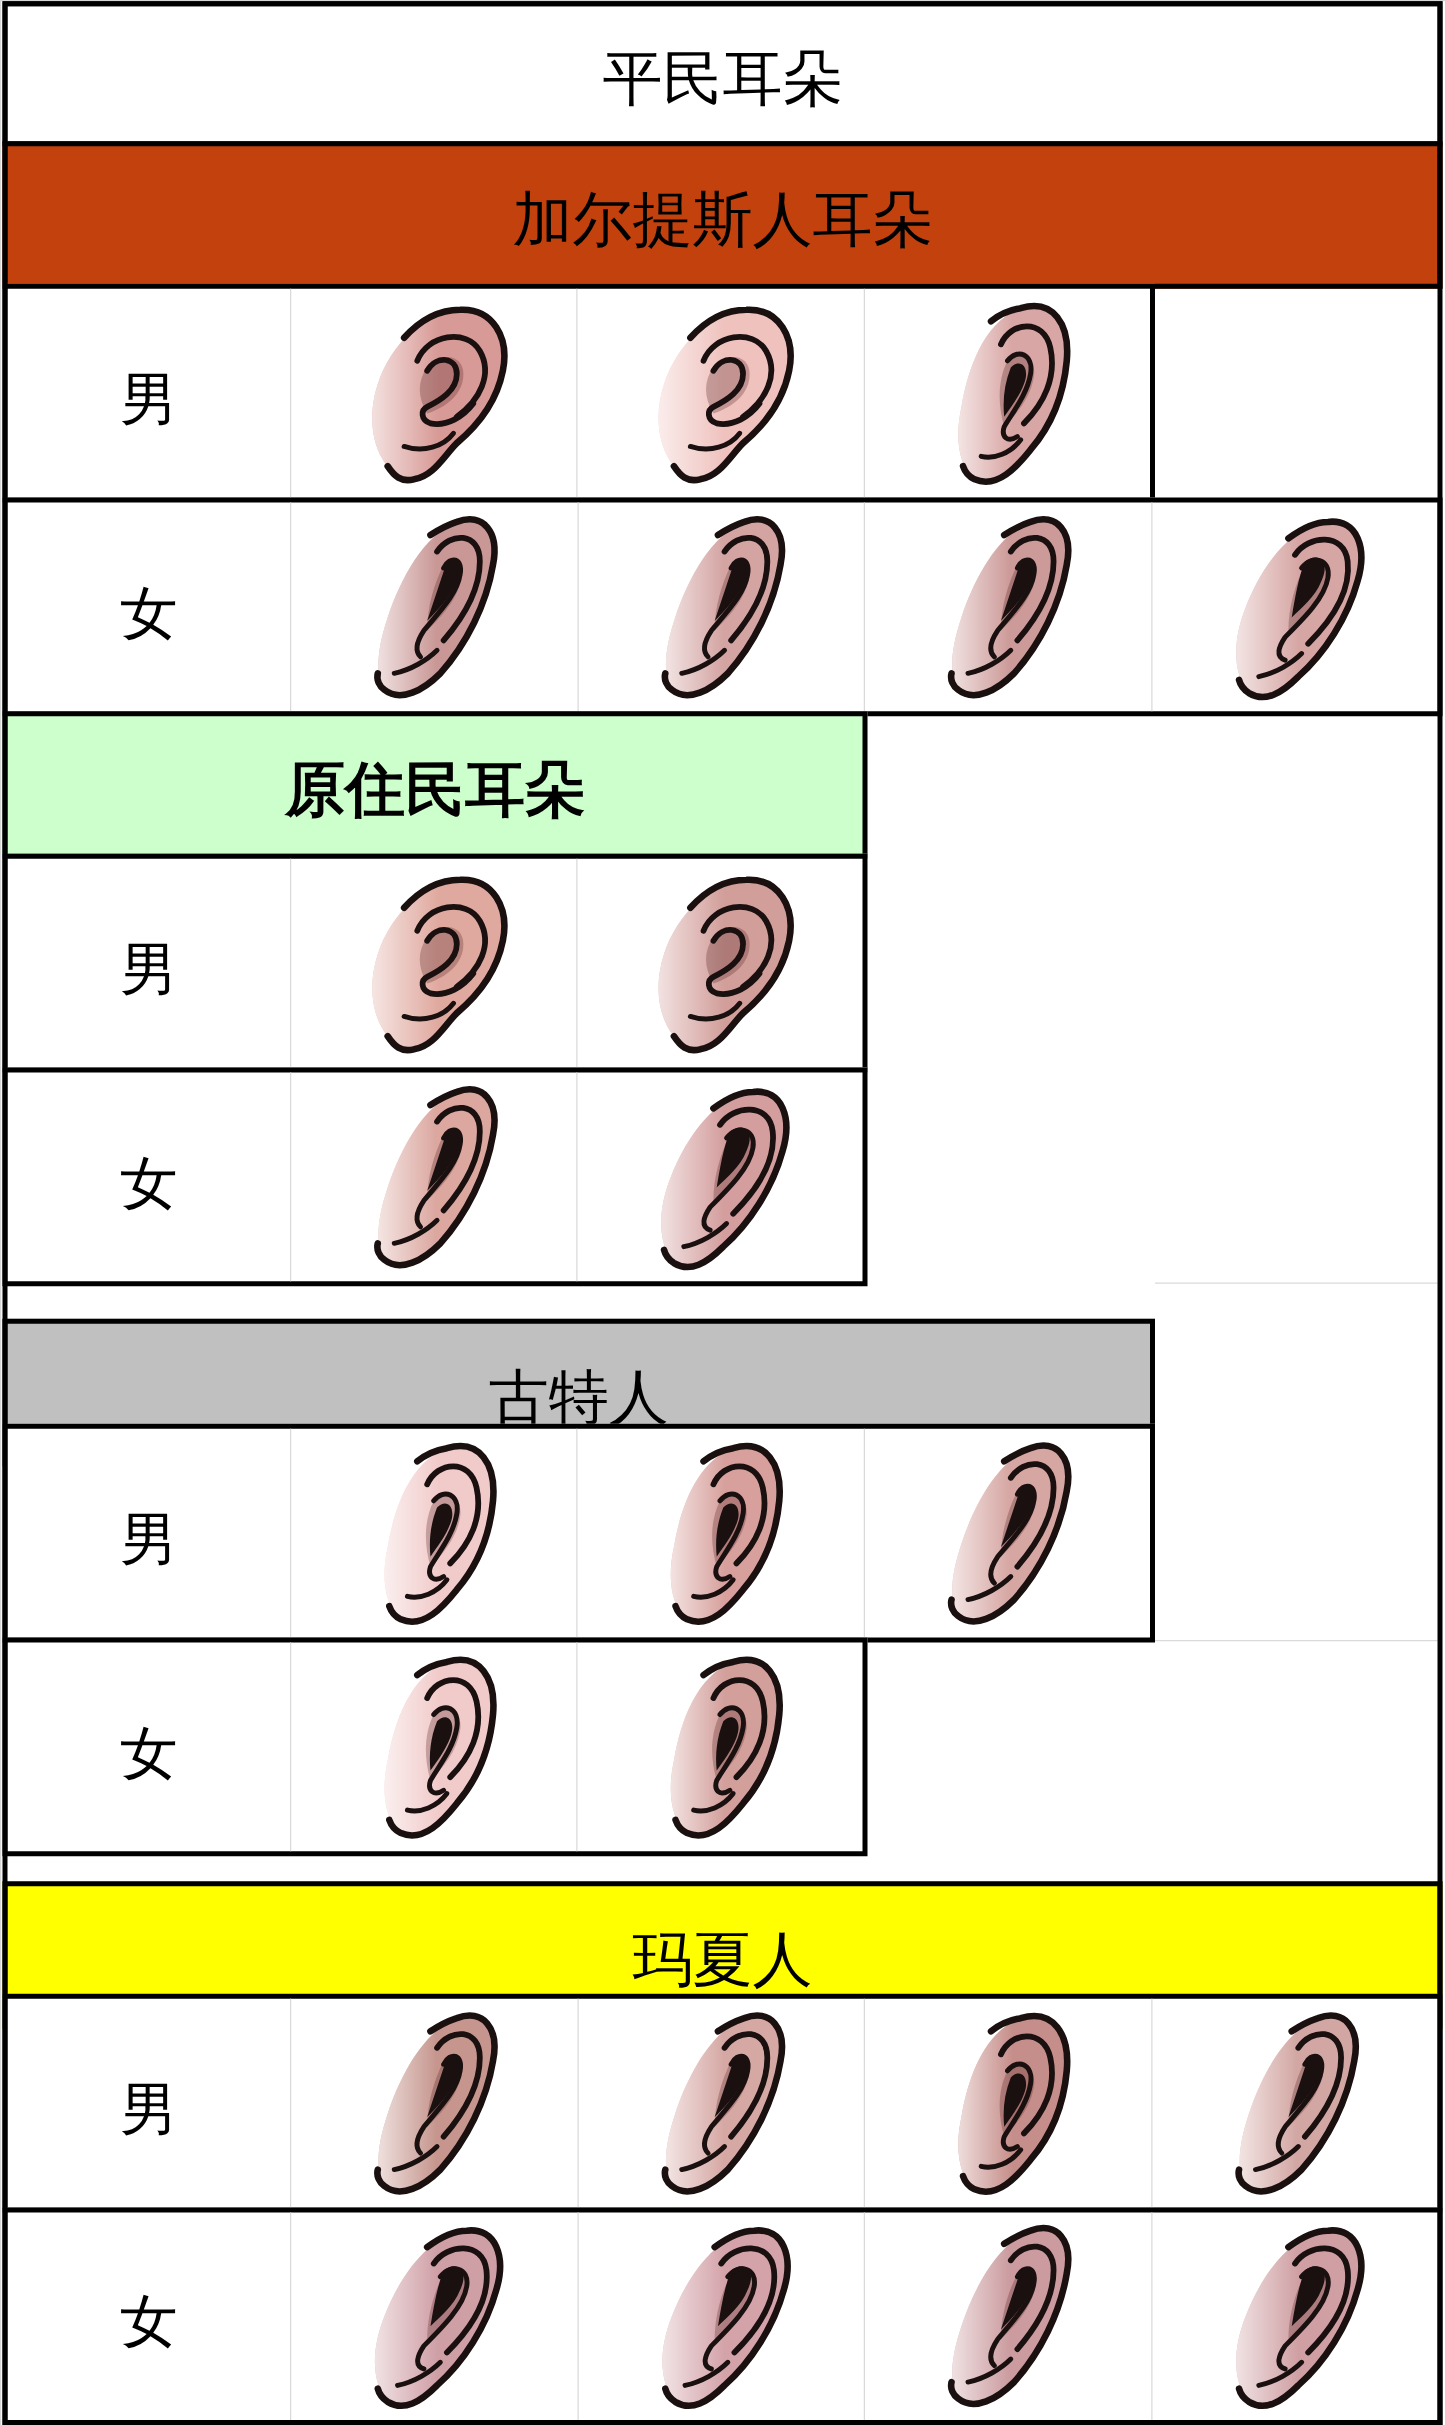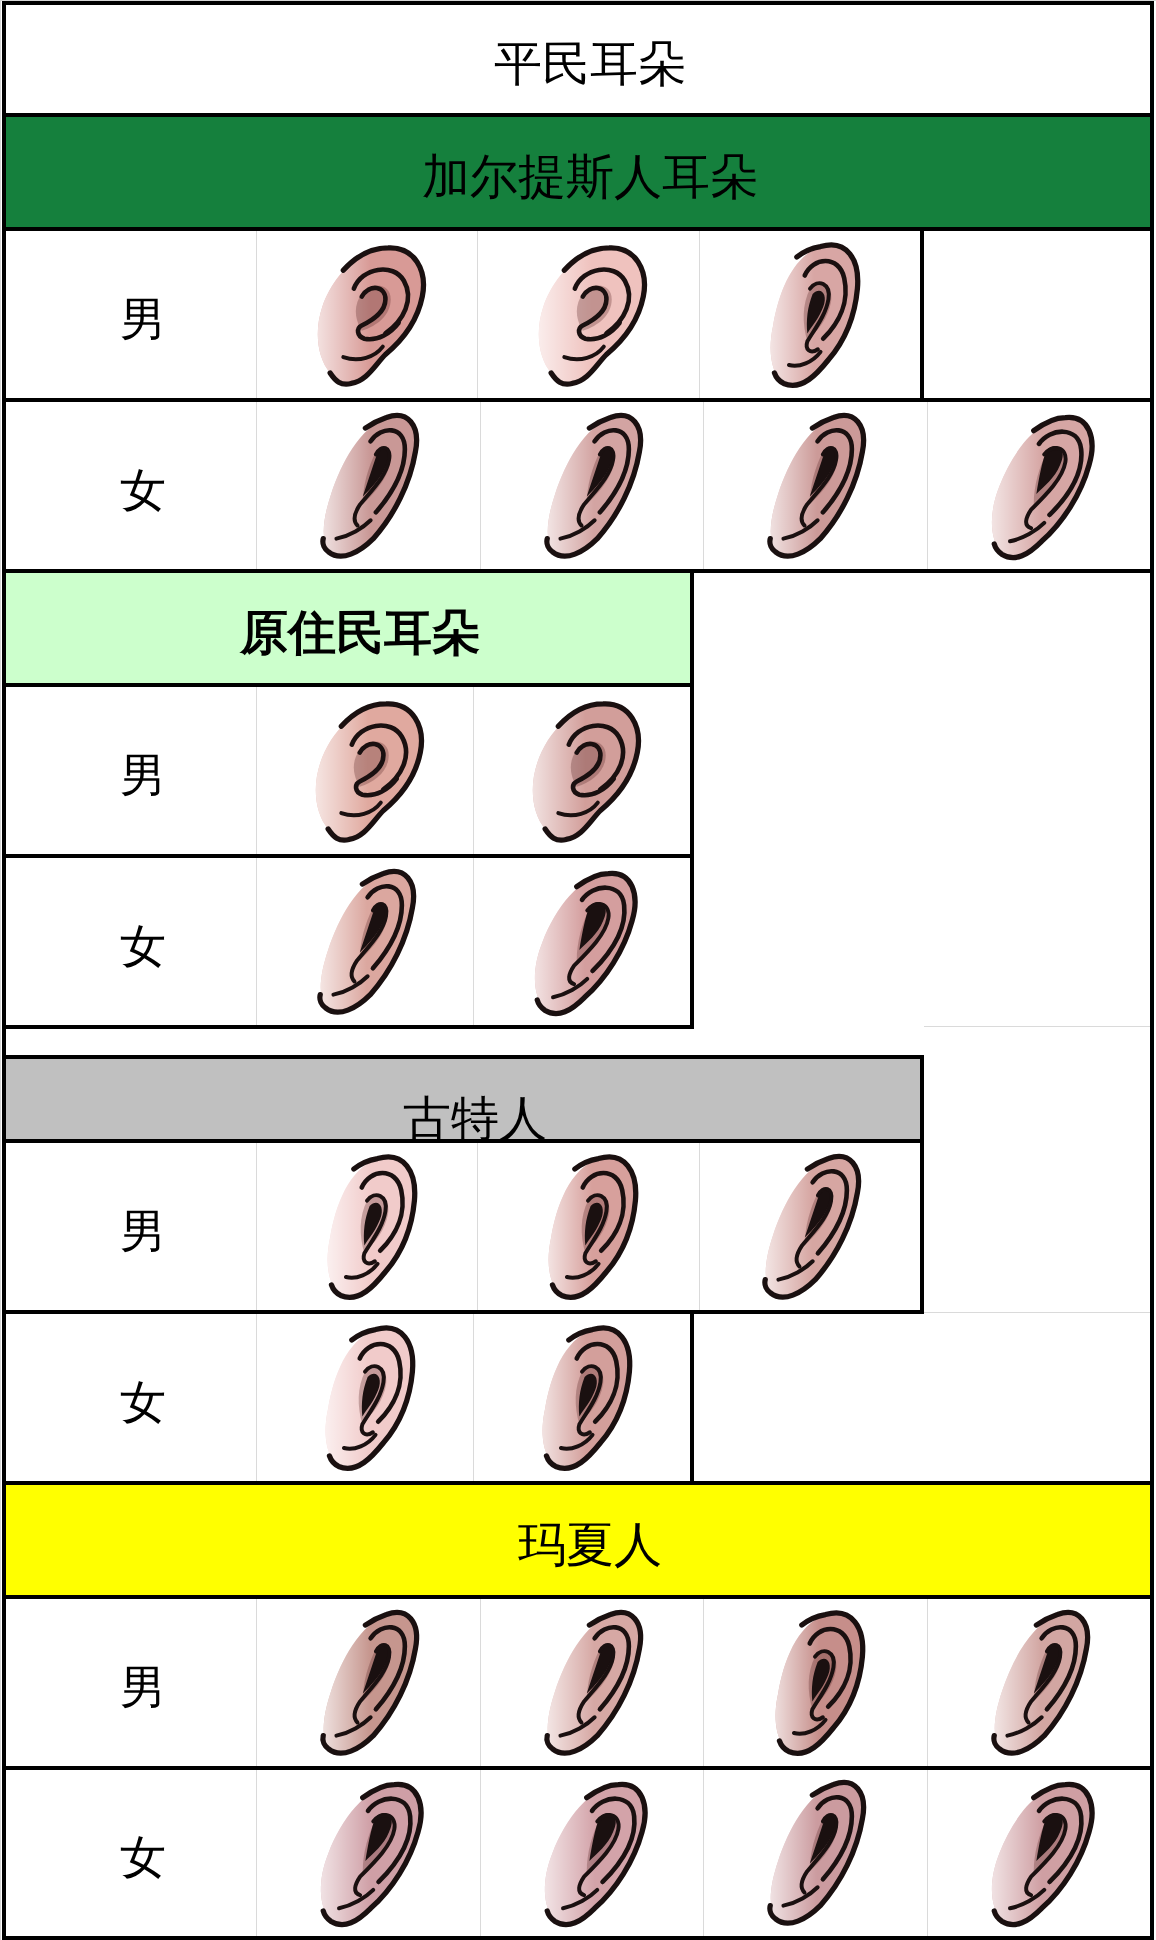--- a/index.html
+++ b/index.html
@@ -3,29 +3,29 @@
 <meta charset="utf-8">
 <style>
   html, body { margin:0; padding:0; }
   body {
     width:1156px; height:1940px; position:relative; overflow:hidden; background:#ffffff;
     font-family:"DejaVu Sans", "Liberation Sans", sans-serif; color:#000000;
   }
   .sheet-line-h { position:absolute; left:0; top:0; width:1156px; height:1px; background:#d6d6d6; }
   .sheet-line-v { position:absolute; left:0; top:0; width:1px; height:1940px; background:#d6d6d6; }
 
-  .box { position:absolute; box-sizing:border-box; border:4px solid #000; background:#fff;padding-left:24px; }
+  .box { position:absolute; box-sizing:border-box; border:4px solid #000; background:#fff; }
   .hdr {
     display:flex; align-items:center; justify-content:center;
     font-size:48px; line-height:1; padding-top:7px;
   }
   .hdr-orange { background:#fdc99b; }
   .hdr-green  { background:#ccffcc; }
   .hdr-gray   { background:#c0c0c0; }
-  .hdr-yellow { background:#ffff00; }
+  .hdr-yellow { background:#ffff00;margin-top:24px; }
 
   .row { display:flex; }
   .lbl {
     flex:0 0 226px; width:226px; box-sizing:border-box;
     display:flex; align-items:center; justify-content:center;
     font-size:46px; line-height:1; padding-top:8px;
   }
   .ec {
     flex:1 1 0; min-width:0; border-left:1px solid #dadada;
     display:flex; align-items:center; justify-content:center; overflow:hidden;
@@ -107,21 +107,21 @@
 <div class="sheet-line-h"></div>
 <div class="sheet-line-v"></div>
 
 <div class="empty" style="left:924px;top:231px;width:226px;height:167px;"></div>
 <div class="empty" style="left:694px;top:573px;width:456px;height:452px;"></div>
 <div class="empty empty-lined" style="left:924px;top:1026px;width:226px;height:287px;"></div>
 <div class="empty" style="left:694px;top:1314px;width:456px;height:167px;"></div>
 
 <div class="box hdr" style="left:2px;top:1px;width:1152px;height:116px;">平民耳朵</div>
 
-<div class="box hdr hdr-orange" style="left: 2px; top: 113px; width: 1152px; height: 118px; background-color: #15803d;">加尔提斯人耳朵</div>
+<div class="box hdr hdr-orange" style="left: 2px; top: 113px; width: 1152px; height: 118px; background-color: #c2410c;">加尔提斯人耳朵</div>
 
 <div class="box row" style="left:2px;top:227px;width:922px;height:175px;">
   <div class="lbl">男</div>
   <div class="ec">
     <svg class="ear">
         <use href="#ear-a" width="100%" height="100%" fill="#d89a96"></use>
       </svg>
   </div>
   <div class="ec">
     <svg class="ear">

